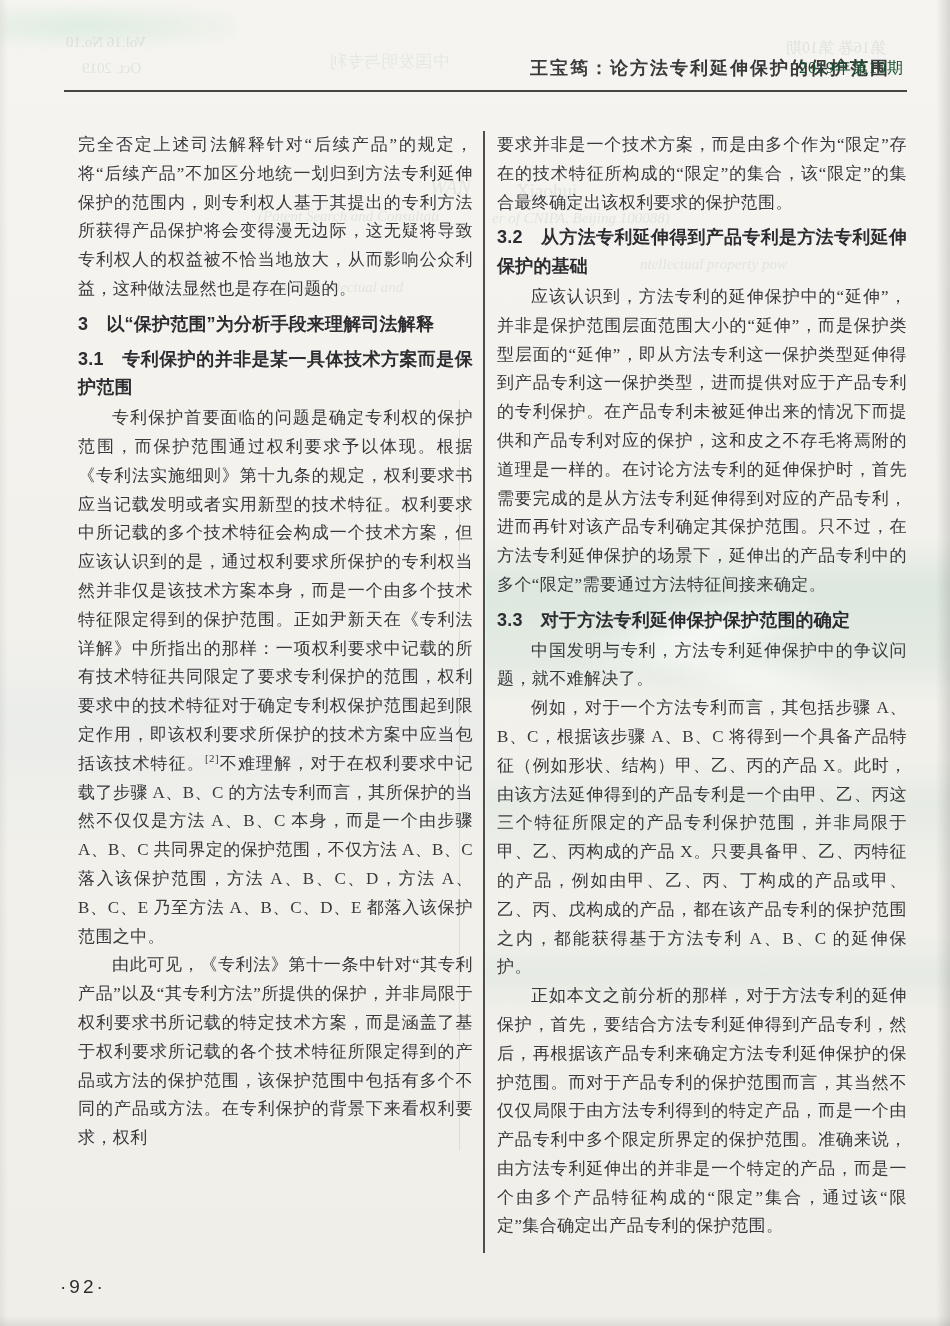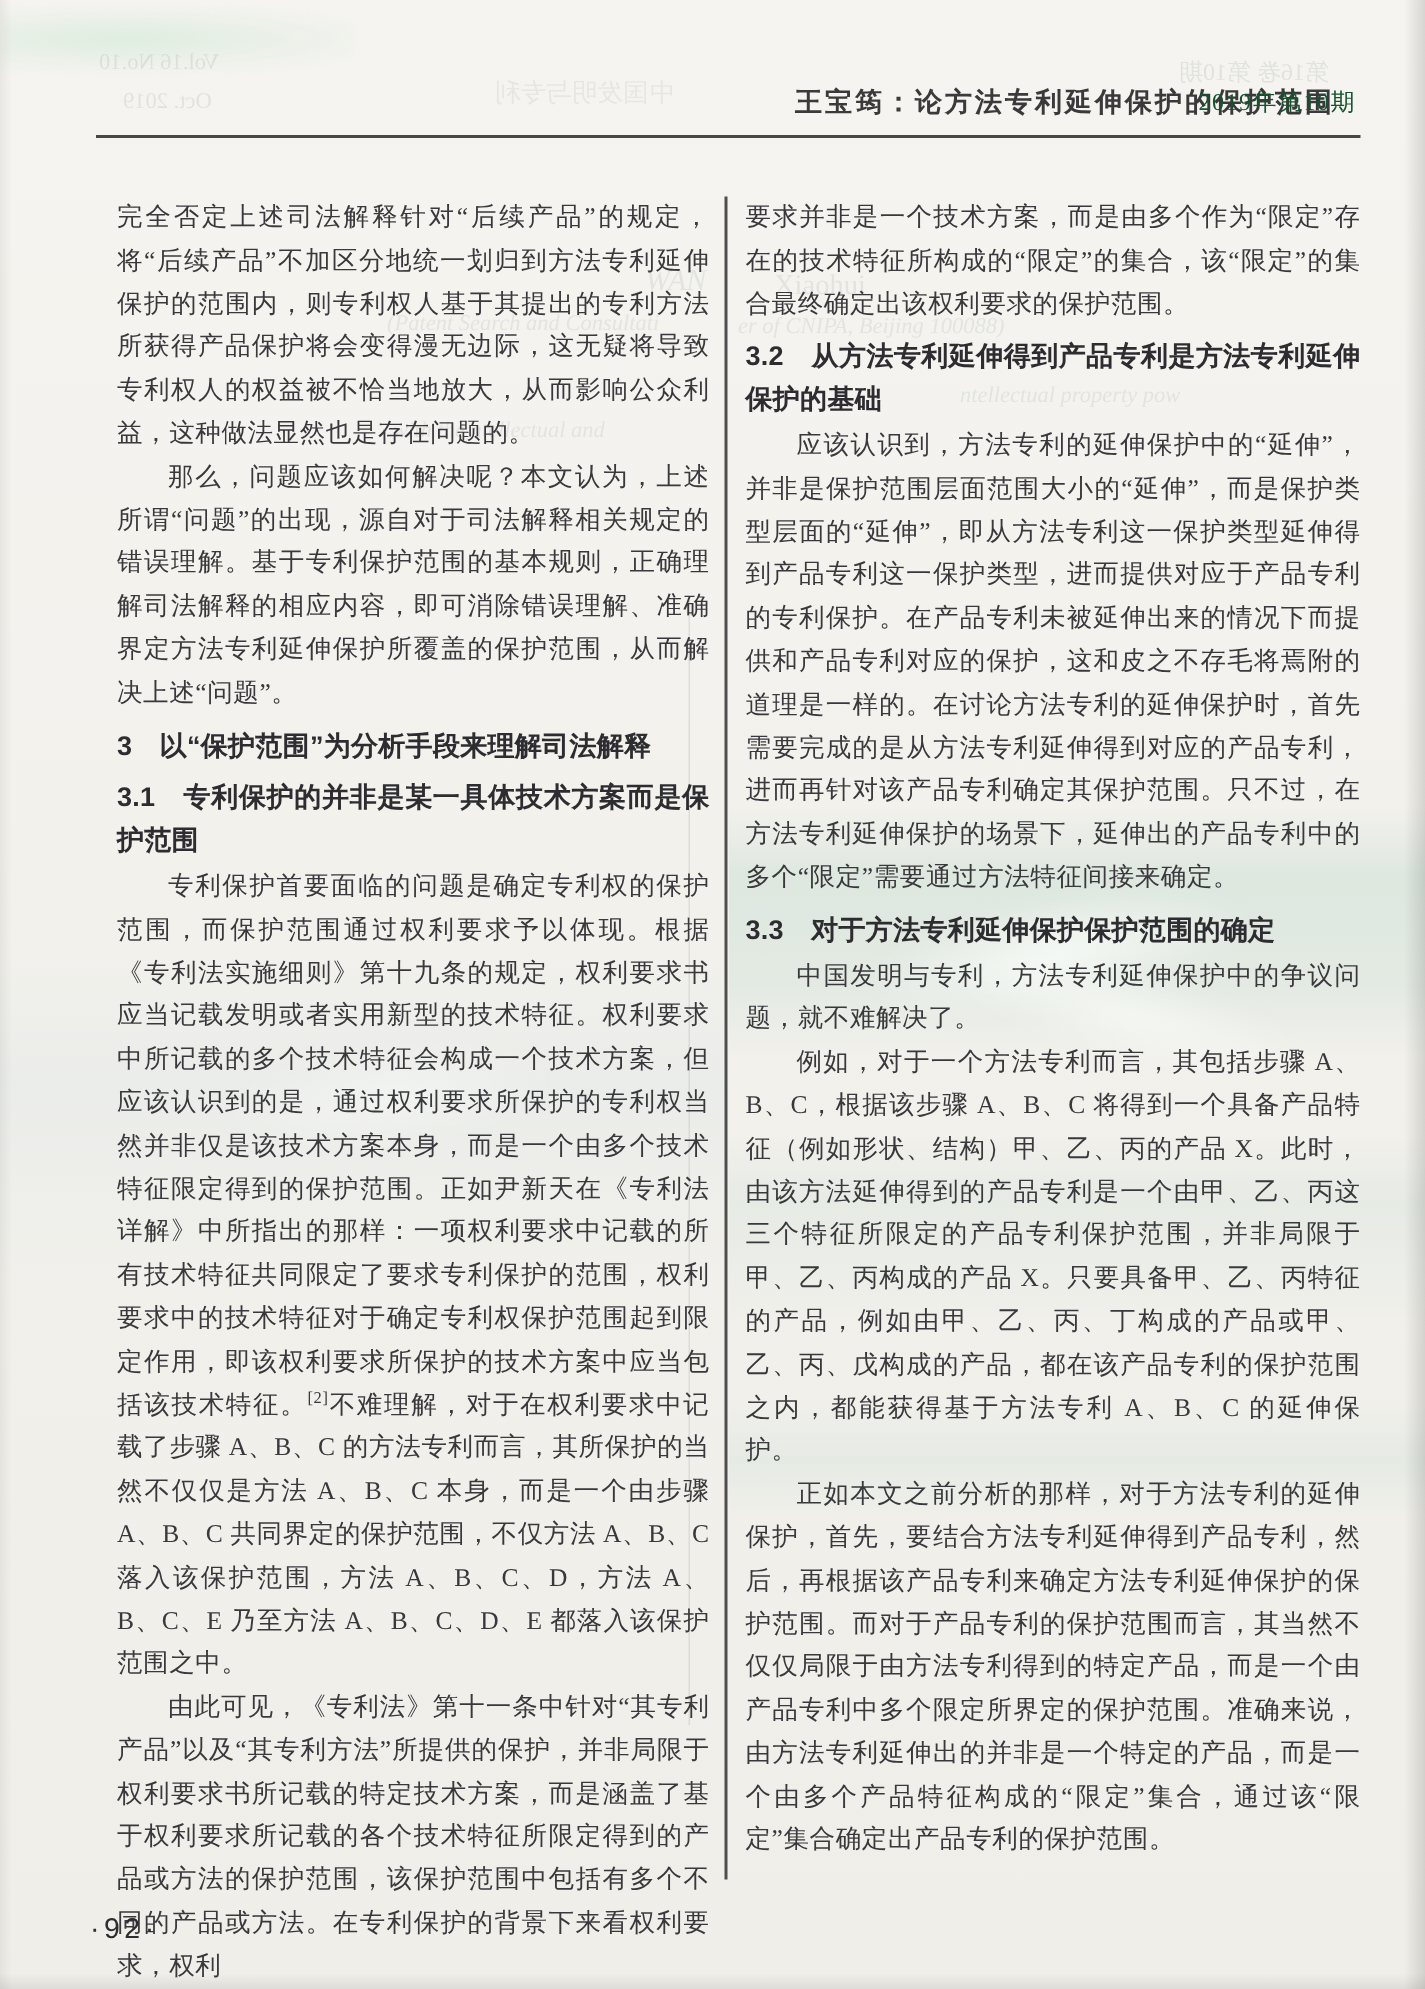--- a/index.html
+++ b/index.html
@@ -103,21 +103,20 @@
     <div class="head-title">王宝筠：论方法专利延伸保护的保护范围</div>
     <div class="head-issue">2019年第10期</div>
     <div class="head-rule"></div>
   </header>
 
   <div class="divider"></div>
   <div class="divider-ghost"></div>
 
   <main class="col col-left">
     <p>完全否定上述司法解释针对“后续产品”的规定，将“后续产品”不加区分地统一划归到方法专利延伸保护的范围内，则专利权人基于其提出的专利方法所获得产品保护将会变得漫无边际，这无疑将导致专利权人的权益被不恰当地放大，从而影响公众利益，这种做法显然也是存在问题的。</p>
-    <p class="ind">那么，问题应该如何解决呢？本文认为，上述所谓“问题”的出现，源自对于司法解释相关规定的错误理解。基于专利保护范围的基本规则，正确理解司法解释的相应内容，即可消除错误理解、准确界定方法专利延伸保护所覆盖的保护范围，从而解决上述“问题”。</p>
     <h3 class="sec">3　以“保护范围”为分析手段来理解司法解释</h3>
     <h3 class="sec">3.1　专利保护的并非是某一具体技术方案而是保护范围</h3>
     <p class="ind"><span>专利保护首要面临的问题是确定专利权的保护范围，而保护范围通过权利要求予以体现。根据《专利法实施细则》第十九条的规定，权利要求书应当记载发明或者实用新型的技术特征。权利要求中所记载的多个技术特征会构成一个技术方案，但应该认识到的是，通过权利要求所保护的专利权当然并非仅是该技术方案本身，而是一个由多个技术特征限定得到的保护范围。正如尹新天在《专利法详解》中所指出的那样：一项权利要求中记载的所有技术特征共同限定了要求专利保护的范围，权利要求中的技术特征对于确定专利权保护范围起到限定作用，即该权利要求所保护的技术方案中应当包括该技术特征。</span><sup class="fnref">[2]</sup><span>不难理解，对于在权利要求中记载了步骤 A、B、C 的方法专利而言，其所保护的当然不仅仅是方法 A、B、C 本身，而是一个由步骤 A、B、C 共同界定的保护范围，不仅方法 A、B、C 落入该保护范围，方法 A、B、C、D，方法 A、B、C、E 乃至方法 A、B、C、D、E 都落入该保护范围之中。</span></p>
     <p class="ind">由此可见，《专利法》第十一条中针对“其专利产品”以及“其专利方法”所提供的保护，并非局限于权利要求书所记载的特定技术方案，而是涵盖了基于权利要求所记载的各个技术特征所限定得到的产品或方法的保护范围，该保护范围中包括有多个不同的产品或方法。在专利保护的背景下来看权利要求，权利</p>
   </main>
 
   <main class="col col-right">
     <p>要求并非是一个技术方案，而是由多个作为“限定”存在的技术特征所构成的“限定”的集合，该“限定”的集合最终确定出该权利要求的保护范围。</p>
     <h3 class="sec">3.2　从方法专利延伸得到产品专利是方法专利延伸保护的基础</h3>
     <p class="ind">应该认识到，方法专利的延伸保护中的“延伸”，并非是保护范围层面范围大小的“延伸”，而是保护类型层面的“延伸”，即从方法专利这一保护类型延伸得到产品专利这一保护类型，进而提供对应于产品专利的专利保护。在产品专利未被延伸出来的情况下而提供和产品专利对应的保护，这和皮之不存毛将焉附的道理是一样的。在讨论方法专利的延伸保护时，首先需要完成的是从方法专利延伸得到对应的产品专利，进而再针对该产品专利确定其保护范围。只不过，在方法专利延伸保护的场景下，延伸出的产品专利中的多个“限定”需要通过方法特征间接来确定。</p>

